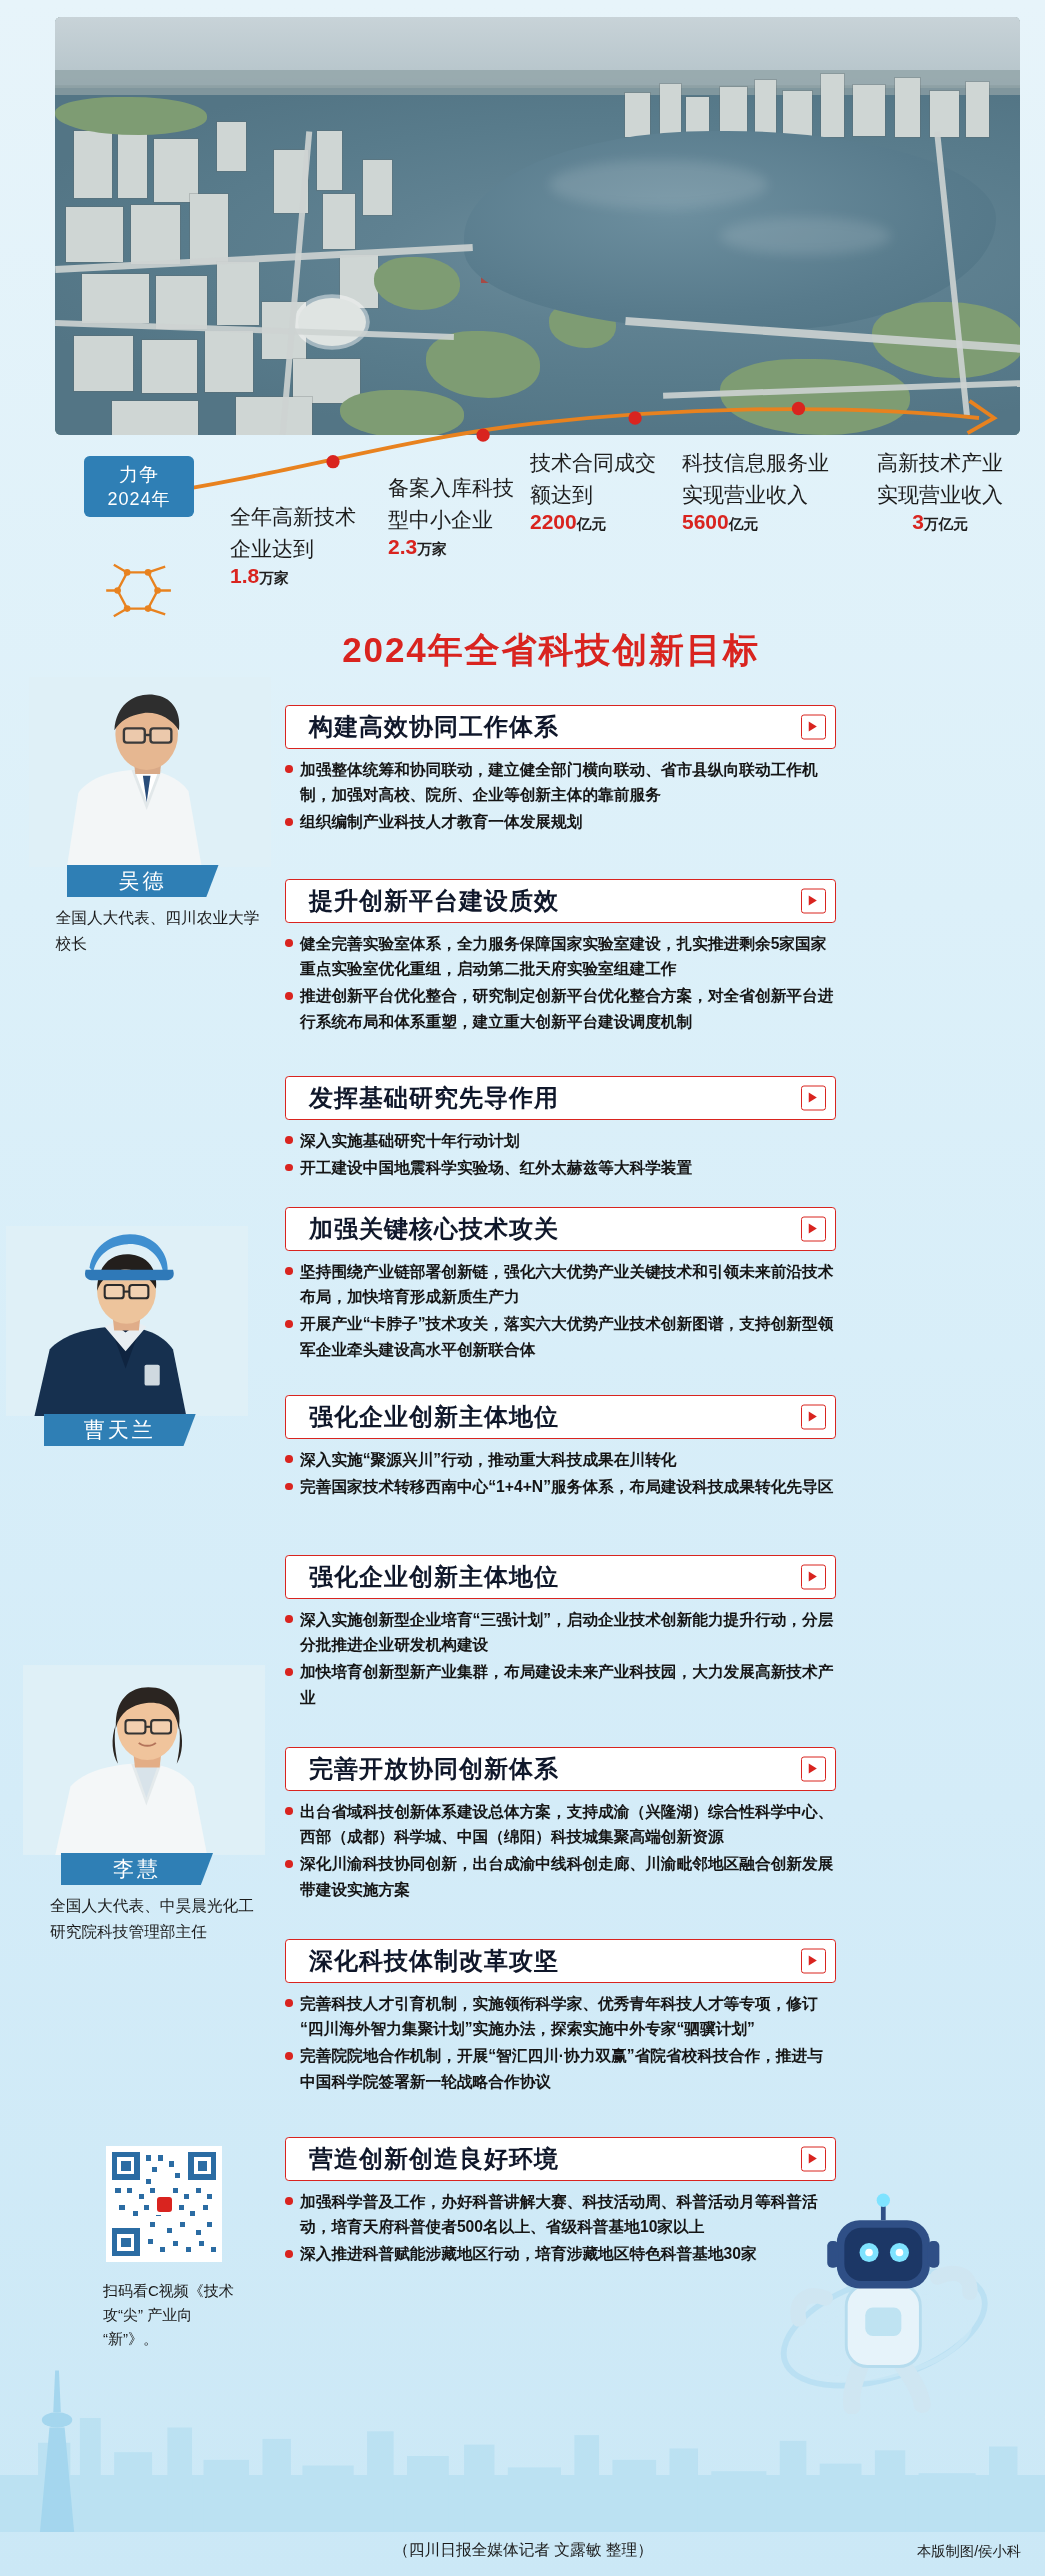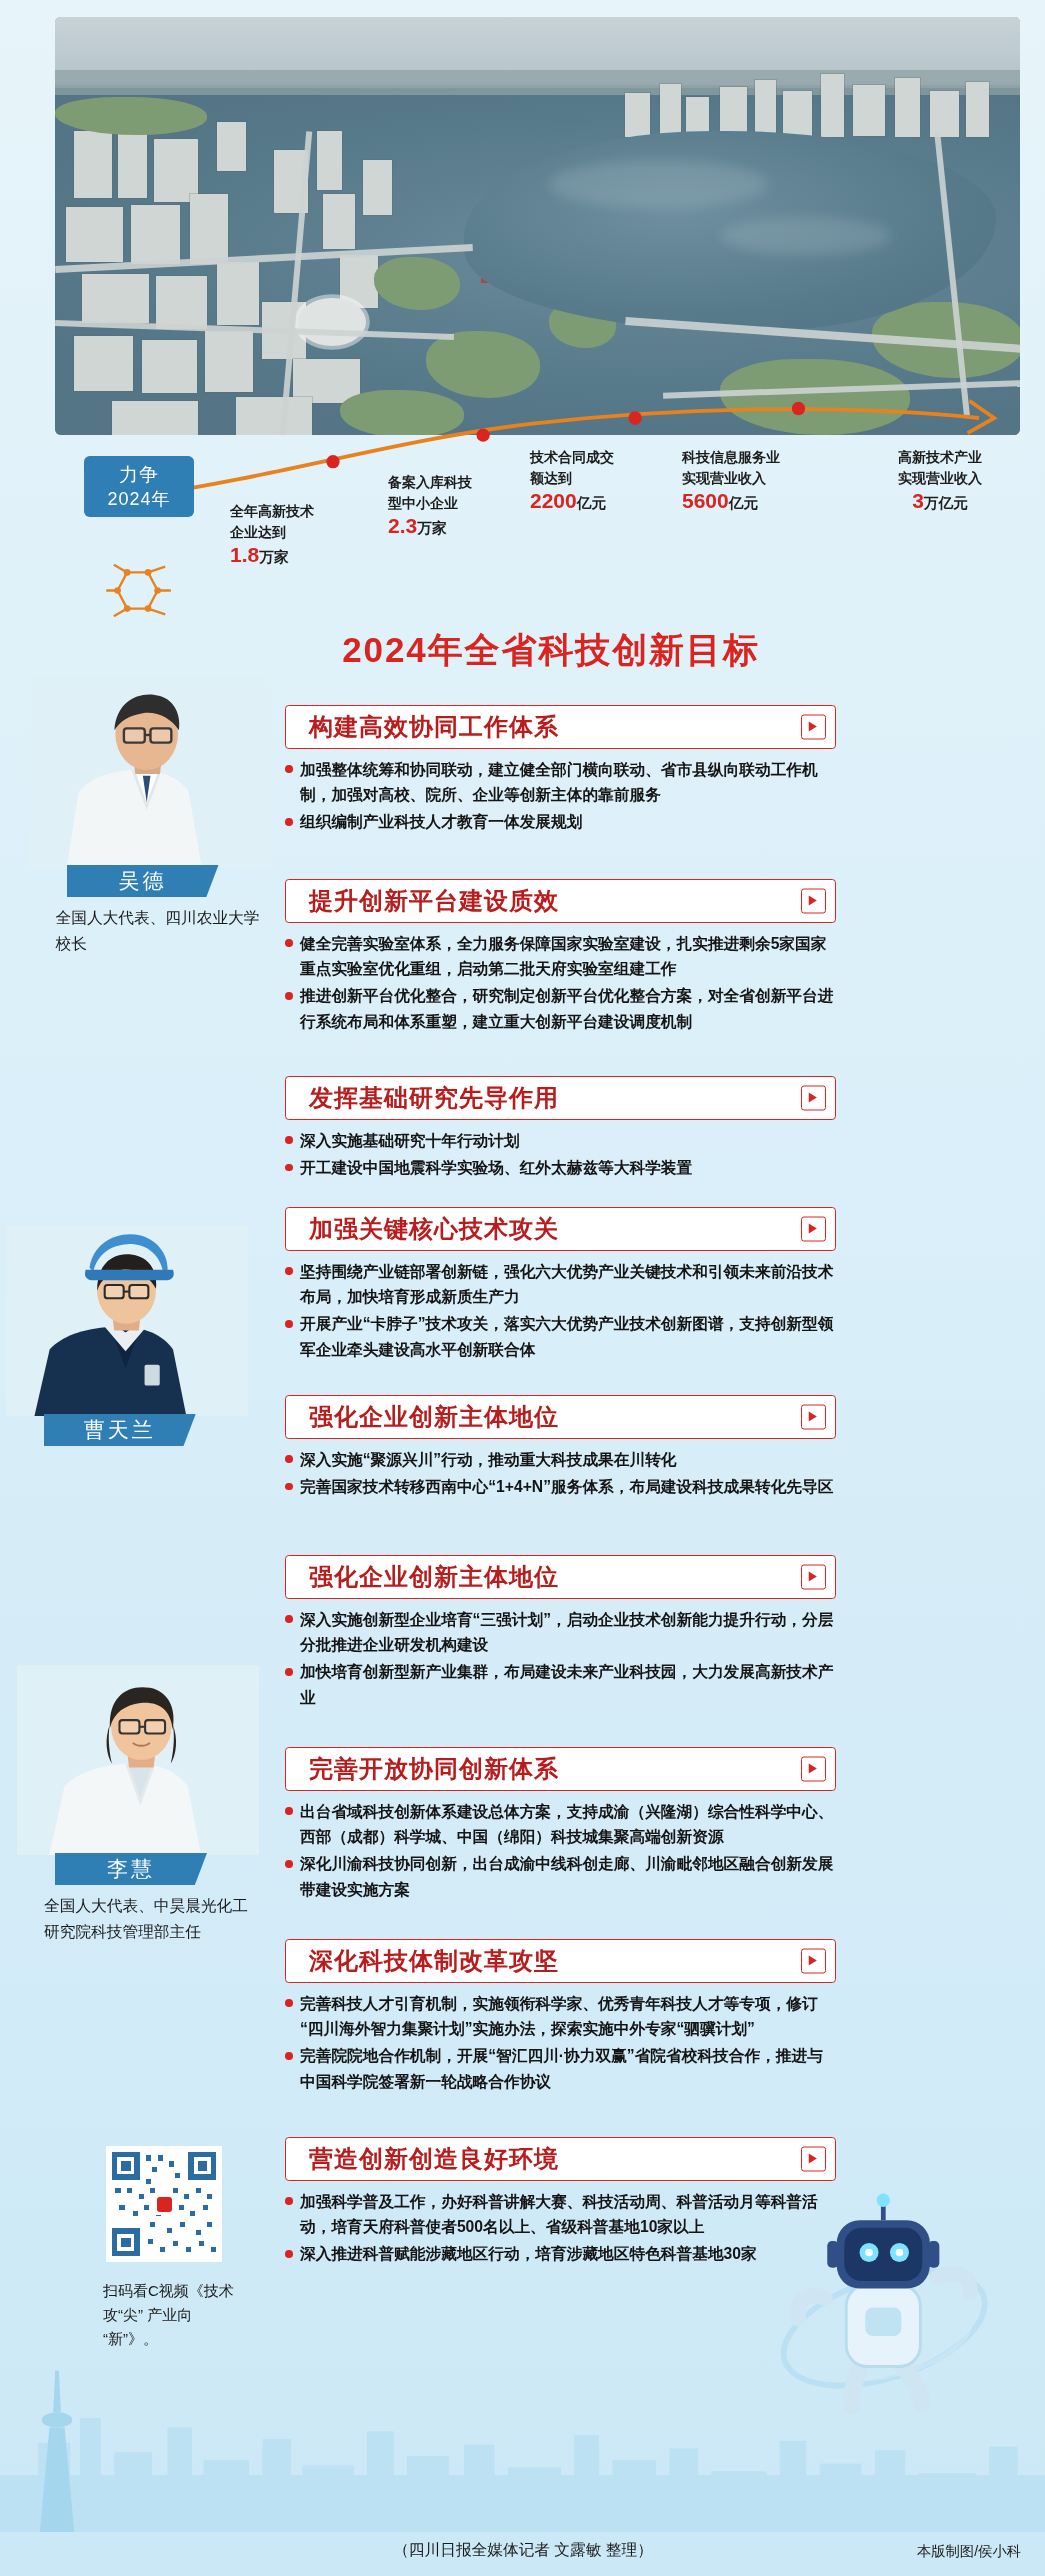--- a/index.html
+++ b/index.html
@@ -42,21 +42,21 @@
   .curve-layer { position: absolute; left: 0; top: 380px; width: 1046px; height: 247px; }
   .target-badge {
     position: absolute; left: 84px; top: 456px; width: 110px; height: 61px;
     background: #2f7fb5; color: #fff; border-radius: 5.7px;
     display: flex; flex-direction: column; align-items: center; justify-content: center;
     font-size: 19px; line-height: 1.35; letter-spacing: 1px;
   }
   .target-badge .b2 { font-size: 18px; }
 
   .ms { position: absolute; color: #1d1d1d; }
-  .ms .lbl { font-size: 14px; line-height: 1.5; font-weight: bold; }
+  .ms .lbl { font-size: 21px; line-height: 1.5; }
   .ms .num { font-weight: bold; font-size: 21px; color: #d9241f; }
   .ms .num .u { font-size: 14.7px; color:#1d1d1d; font-weight: bold;}
 
   
   .mol { position: absolute; left: 106px; top: 561px; width: 67px; height: 59px; }
 
   
   .main-title {
     position: absolute; left: 285px; top: 627px; width: 532px;
     text-align: center; font-size: 35px; font-weight: bold; color: #d9241f;
@@ -75,21 +75,21 @@
   .name-tag.center { margin-left: 38px; }
   .person .desc { margin-top: 7.6px; width: 204px; font-size: 15.7px; line-height: 1.65; color: #1b1b1b; }
   .person .desc.ind { margin-left: 27px; }
 
   
   .sec { position: absolute; left: 285px; width: 551px; }
   .sec-head {
     position: relative; height: 44px; border: 1.9px solid #d9241f; border-radius: 3.8px;
     background: #fff; display: flex; align-items: center; padding-left: 23px;
   }
-  .sec-head .t { font-size: 24px; font-weight: bold; color: #b91c1c; letter-spacing: 1px; }
+  .sec-head .t { font-size: 24px; font-weight: bold; color: #0f172a; letter-spacing: 1px; }
   .sec-head .arw {
     position: absolute; right: 9.5px; top: 50%; transform: translateY(-50%);
     width: 25px; height: 25px; border: 1.4px solid #d9241f; border-radius: 2.9px;
     display:flex; align-items:center; justify-content:center; color:#d9241f; font-size: 12.4px;
   }
   .sec-body { margin-top: 7.6px; font-weight: bold; }
   .bullet { position: relative; padding-left: 15px; font-size: 15.7px; line-height: 1.62; color: #151515; margin-bottom: 1.9px; }
   .bullet:before {
     content: ""; position: absolute; left: 0; top: 8.6px; width: 7.6px; height: 7.6px;
     border-radius: 50%; background: #d9241f;
@@ -298,21 +298,21 @@
         <g stroke="#2b2b2b" stroke-width="2.2" fill="rgba(255,255,255,.22)">
           <rect x="104" y="62" width="20" height="14" rx="3"></rect>
           <rect x="130" y="62" width="20" height="14" rx="3"></rect>
           <path d="M124,69 L130,69"></path>
         </g>
       </svg>
     </div>
     <div class="name-tag center">曹天兰</div>
   </div>
 
-  <div class="person" style="left:17px; top:1665px;">
+  <div class="person" style="left:23px; top:1665px;">
     <div class="ph">
       <svg viewBox="0 0 255 200" width="242" height="190">
         <rect x="0" y="0" width="255" height="200" fill="#dff0f7"></rect>
         <path d="M34,200 L50,128 C62,114 86,106 114,104 C144,102 168,110 180,128 L194,200 Z" fill="#f4f7f8"></path>
         <path d="M114,104 L130,148 L146,104 Z" fill="#e4eaec"></path>
         <path d="M118,106 L130,140 L142,106 Z" fill="#d8e3ea"></path>
         <path d="M116,90 L146,90 L144,108 L118,108 Z" fill="#e3ad86"></path>
         <ellipse cx="131" cy="64" rx="32" ry="36" fill="#f0c49c"></ellipse>
         <path d="M98,66 C96,32 118,20 140,24 C160,28 168,46 164,68 C162,46 148,38 130,40 C114,42 102,50 98,66 Z" fill="#2b2521"></path>
         <path d="M98,62 C92,78 94,94 100,104 C96,86 96,72 98,62 Z" fill="#2b2521"></path>

